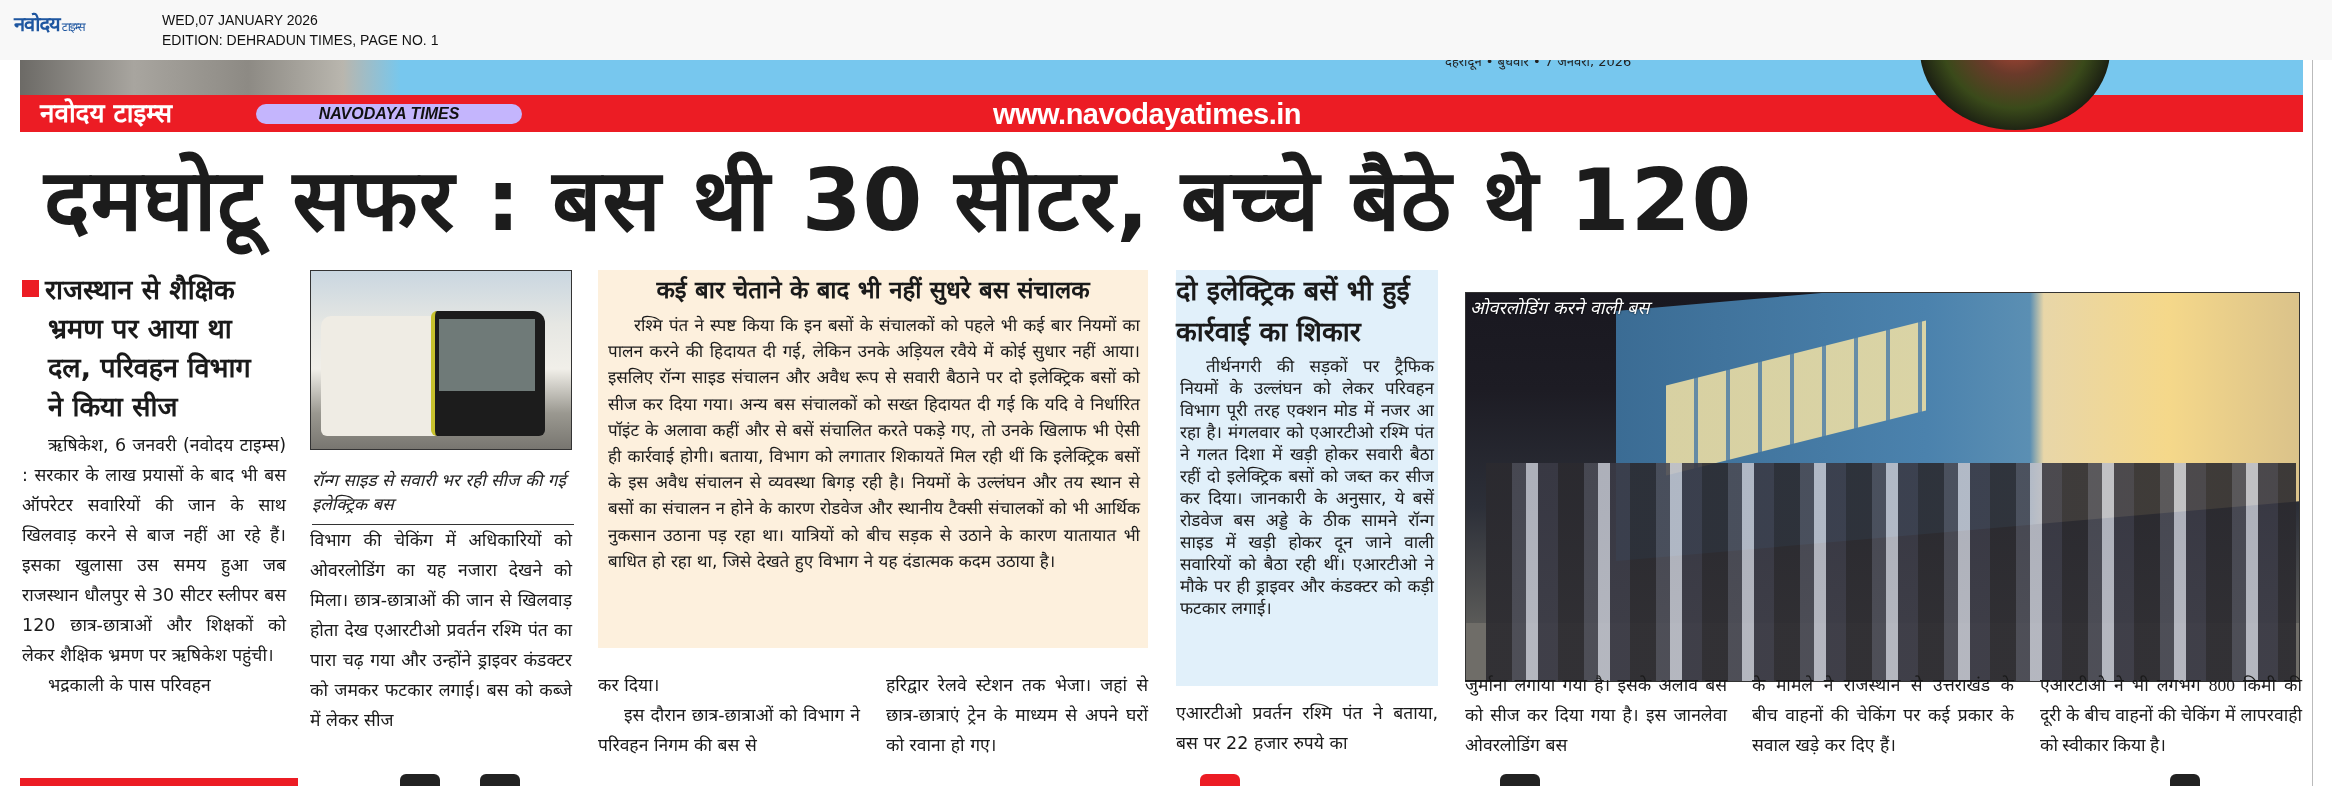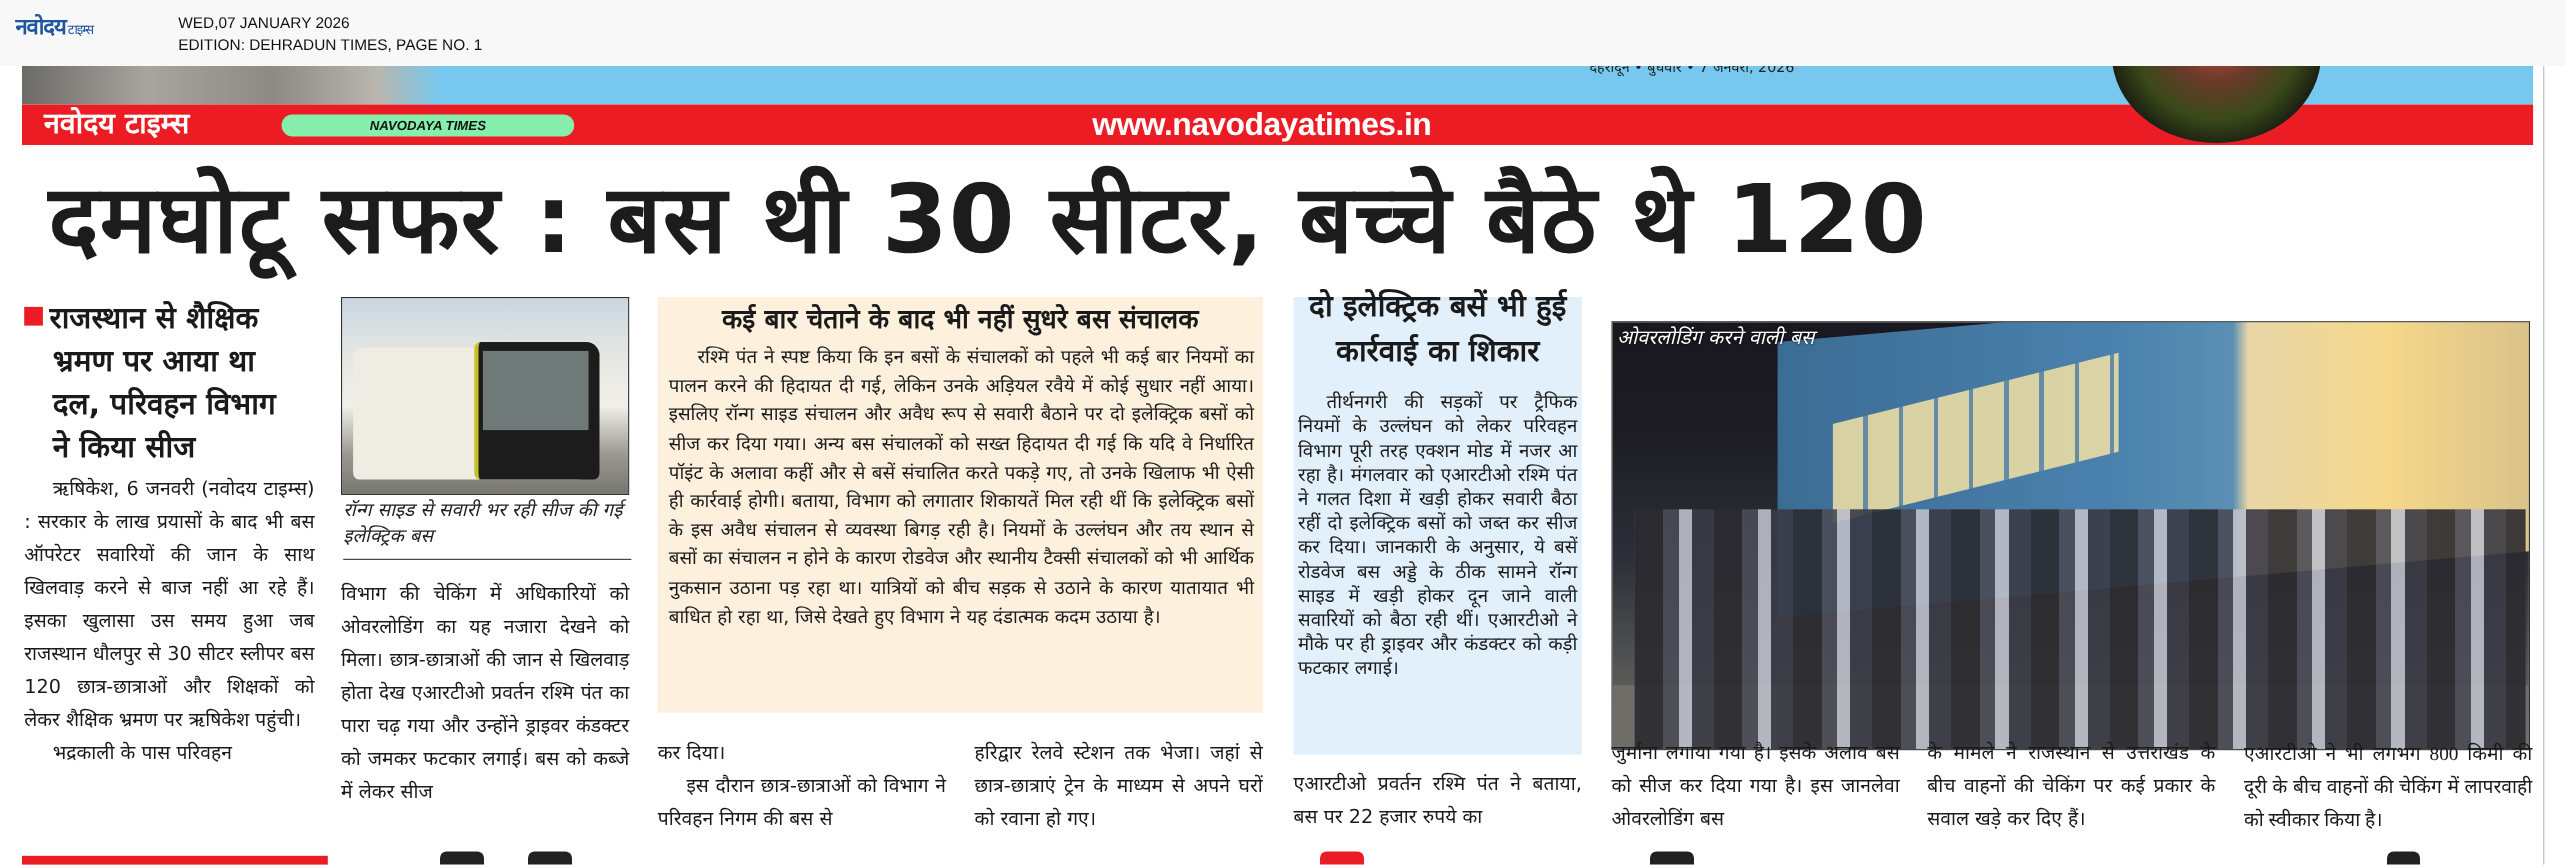--- a/index.html
+++ b/index.html
@@ -7,42 +7,42 @@
   .topbar{position:absolute;left:0;top:0;width:2332px;height:60px;background:#f8f8f8;z-index:5;}
   .brand-logo{position:absolute;left:14px;top:10px;font-family:"DejaVu Sans",sans-serif;font-weight:bold;color:#1e56a0;font-size:20px;letter-spacing:-1px;}
   .brand-logo small{font-size:12px;font-weight:normal;margin-left:2px;}
   .edition-info{position:absolute;left:162px;top:10px;font-family:"Liberation Sans",sans-serif;font-size:14px;line-height:20px;color:#111;}
   .masthead{position:absolute;left:20px;top:60px;width:2283px;height:72px;overflow:hidden;}
   .mast-photo{position:absolute;left:0;top:0;width:380px;height:35px;background:linear-gradient(90deg,#6c6a66 0%,#a8a59f 30%,#8d8a84 60%,#b9b6ae 85%,#78c7ec 100%);}
   .mast-sky{position:absolute;left:380px;top:0;right:0;height:35px;background:#77c7ee;}
   .mast-strip-text{position:absolute;left:1425px;top:0;height:12px;font-size:13px;color:#222;overflow:hidden;line-height:4px;}
   .mast-red{position:absolute;left:0;top:35px;right:0;height:37px;background:#ec1c24;}
   .mast-hindi{position:absolute;left:20px;top:36px;color:#fff;font-weight:bold;font-size:26px;line-height:34px;}
-  .mast-pill{position:absolute;left:236px;top:44px;width:266px;height:20px;background:#86efac;border-radius:11px;color:#111;font-family:"Liberation Sans",sans-serif;font-weight:bold;font-style:italic;font-size:12px;line-height:20px;text-align:center;}
+  .mast-pill{position:absolute;left:236px;top:44px;width:266px;height:20px;background:#c4b5fd;border-radius:11px;color:#111;font-family:"Liberation Sans",sans-serif;font-weight:bold;font-style:italic;font-size:16px;line-height:20px;text-align:center;}
   .mast-url{position:absolute;left:973px;top:37px;color:#fff;font-family:"Liberation Sans",sans-serif;font-weight:bold;font-size:29px;line-height:34px;letter-spacing:-0.5px;}
   .mast-circle{position:absolute;left:1900px;top:-90px;width:190px;height:160px;border-radius:50%;background:radial-gradient(circle at 50% 40%,#c54a3a 0%,#6a3a2a 30%,#3a4a1a 55%,#101010 80%);}
   .headline{position:absolute;left:44px;top:150px;font-size:86px;font-weight:bold;line-height:100px;color:#1c1c1c;letter-spacing:1px;white-space:nowrap;}
   .col-left-head{position:absolute;left:22px;top:270px;width:270px;font-size:27px;font-weight:bold;line-height:39px;color:#1a1a1a;}
   .col-left-head .bullet{display:inline-block;width:17px;height:17px;background:#ec1c24;margin-right:6px;vertical-align:2px;}
   .col-left-head .indent{padding-left:26px;}
   .body-text{font-family:"DejaVu Sans",sans-serif;font-size:17.5px;line-height:30px;text-align:justify;color:#1a1a1a;}
   .col-left-body{position:absolute;left:22px;top:430px;width:264px;}
   .photo-small{position:absolute;left:310px;top:270px;width:260px;height:178px;border:1px solid #333;background:linear-gradient(180deg,#c9d6e0 0%,#e6e7e3 30%,#f1efe9 55%,#9a9890 80%,#787670 100%);overflow:hidden;}
   .bus-shape{position:absolute;left:10px;top:45px;width:210px;height:120px;background:#efece4;border-radius:10px 30px 6px 6px;}
   .bus-front{position:absolute;left:120px;top:40px;width:110px;height:125px;background:#1c1c1c;border-left:4px solid #c7c12d;border-radius:6px 12px 6px 6px;}
   .bus-glass{position:absolute;left:128px;top:48px;width:96px;height:72px;background:#6f7a78;}
-  .caption-small{position:absolute;left:312px;top:452px;width:262px;font-style:italic;font-size:17px;line-height:24px;color:#222;border-bottom:1px solid #333;padding-bottom:8px;}
+  .caption-small{position:absolute;left:312px;top:468px;width:262px;font-style:italic;font-size:17px;line-height:24px;color:#222;border-bottom:1px solid #333;padding-bottom:8px;}
   .col2-body{position:absolute;left:310px;top:525px;width:262px;}
   .box-peach{position:absolute;left:598px;top:270px;width:550px;height:378px;background:#fdf0dd;}
   .box-peach-title{position:absolute;left:598px;top:270px;width:550px;text-align:center;font-size:24px;font-weight:bold;line-height:40px;color:#1a1a1a;}
   .box-peach-body{position:absolute;left:608px;top:312px;width:532px;font-size:17px;line-height:26.2px;}
   .col3-body-a{position:absolute;left:598px;top:670px;width:262px;}
   .col3-body-b{position:absolute;left:886px;top:670px;width:262px;}
   .box-blue{position:absolute;left:1176px;top:270px;width:262px;height:416px;background:#e1f0fa;}
-  .box-blue-title{position:absolute;left:1176px;top:258px;width:262px;text-align:center;font-size:27px;font-weight:bold;line-height:41px;color:#1a1a1a;}
+  .box-blue-title{position:absolute;left:1176px;top:270px;width:262px;font-size:27px;font-weight:bold;line-height:41px;color:#1a1a1a;}
   .box-blue-body{position:absolute;left:1180px;top:355px;width:254px;font-size:17px;line-height:22px;}
   .col4-body{position:absolute;left:1176px;top:698px;width:262px;}
   .photo-large{position:absolute;left:1465px;top:267px;width:833px;height:388px;border:1px solid #333;overflow:hidden;background:linear-gradient(180deg,#191820 0%,#1d1c24 25%,#2c2f38 55%,#5a5a58 85%,#7a7873 100%);margin-top:25px;}
   .pl-bus{position:absolute;left:150px;top:18px;width:690px;height:250px;background:linear-gradient(90deg,#3b6c94 0%,#4b82ad 45%,#5b8fb3 60%,#e8d6a8 62%,#f5d88a 80%,#d9c18a 100%);transform:skewY(-5deg);transform-origin:left bottom;}
   .pl-win{position:absolute;left:200px;top:60px;width:260px;height:90px;background:repeating-linear-gradient(90deg,#f3e2a4 0 28px,#6b8fa7 28px 32px);opacity:.85;transform:skewY(-14deg);}
   .pl-crowd{position:absolute;left:20px;top:170px;width:810px;height:218px;background:repeating-linear-gradient(90deg,#2b2a2f 0 26px,#4a4b55 26px 40px,#bcbfc9 40px 52px,#3a3a45 52px 72px);opacity:.9;}
   .pl-ground{position:absolute;left:0;top:330px;width:833px;height:58px;background:#6f6d68;}
   .caption-large{position:absolute;left:4px;top:2px;color:#fff;font-style:italic;font-size:18px;line-height:26px;z-index:2;text-shadow:0 0 2px #000;}
   .col5-body{position:absolute;left:1465px;top:670px;width:262px;}
   .col6-body{position:absolute;left:1752px;top:670px;width:262px;}

